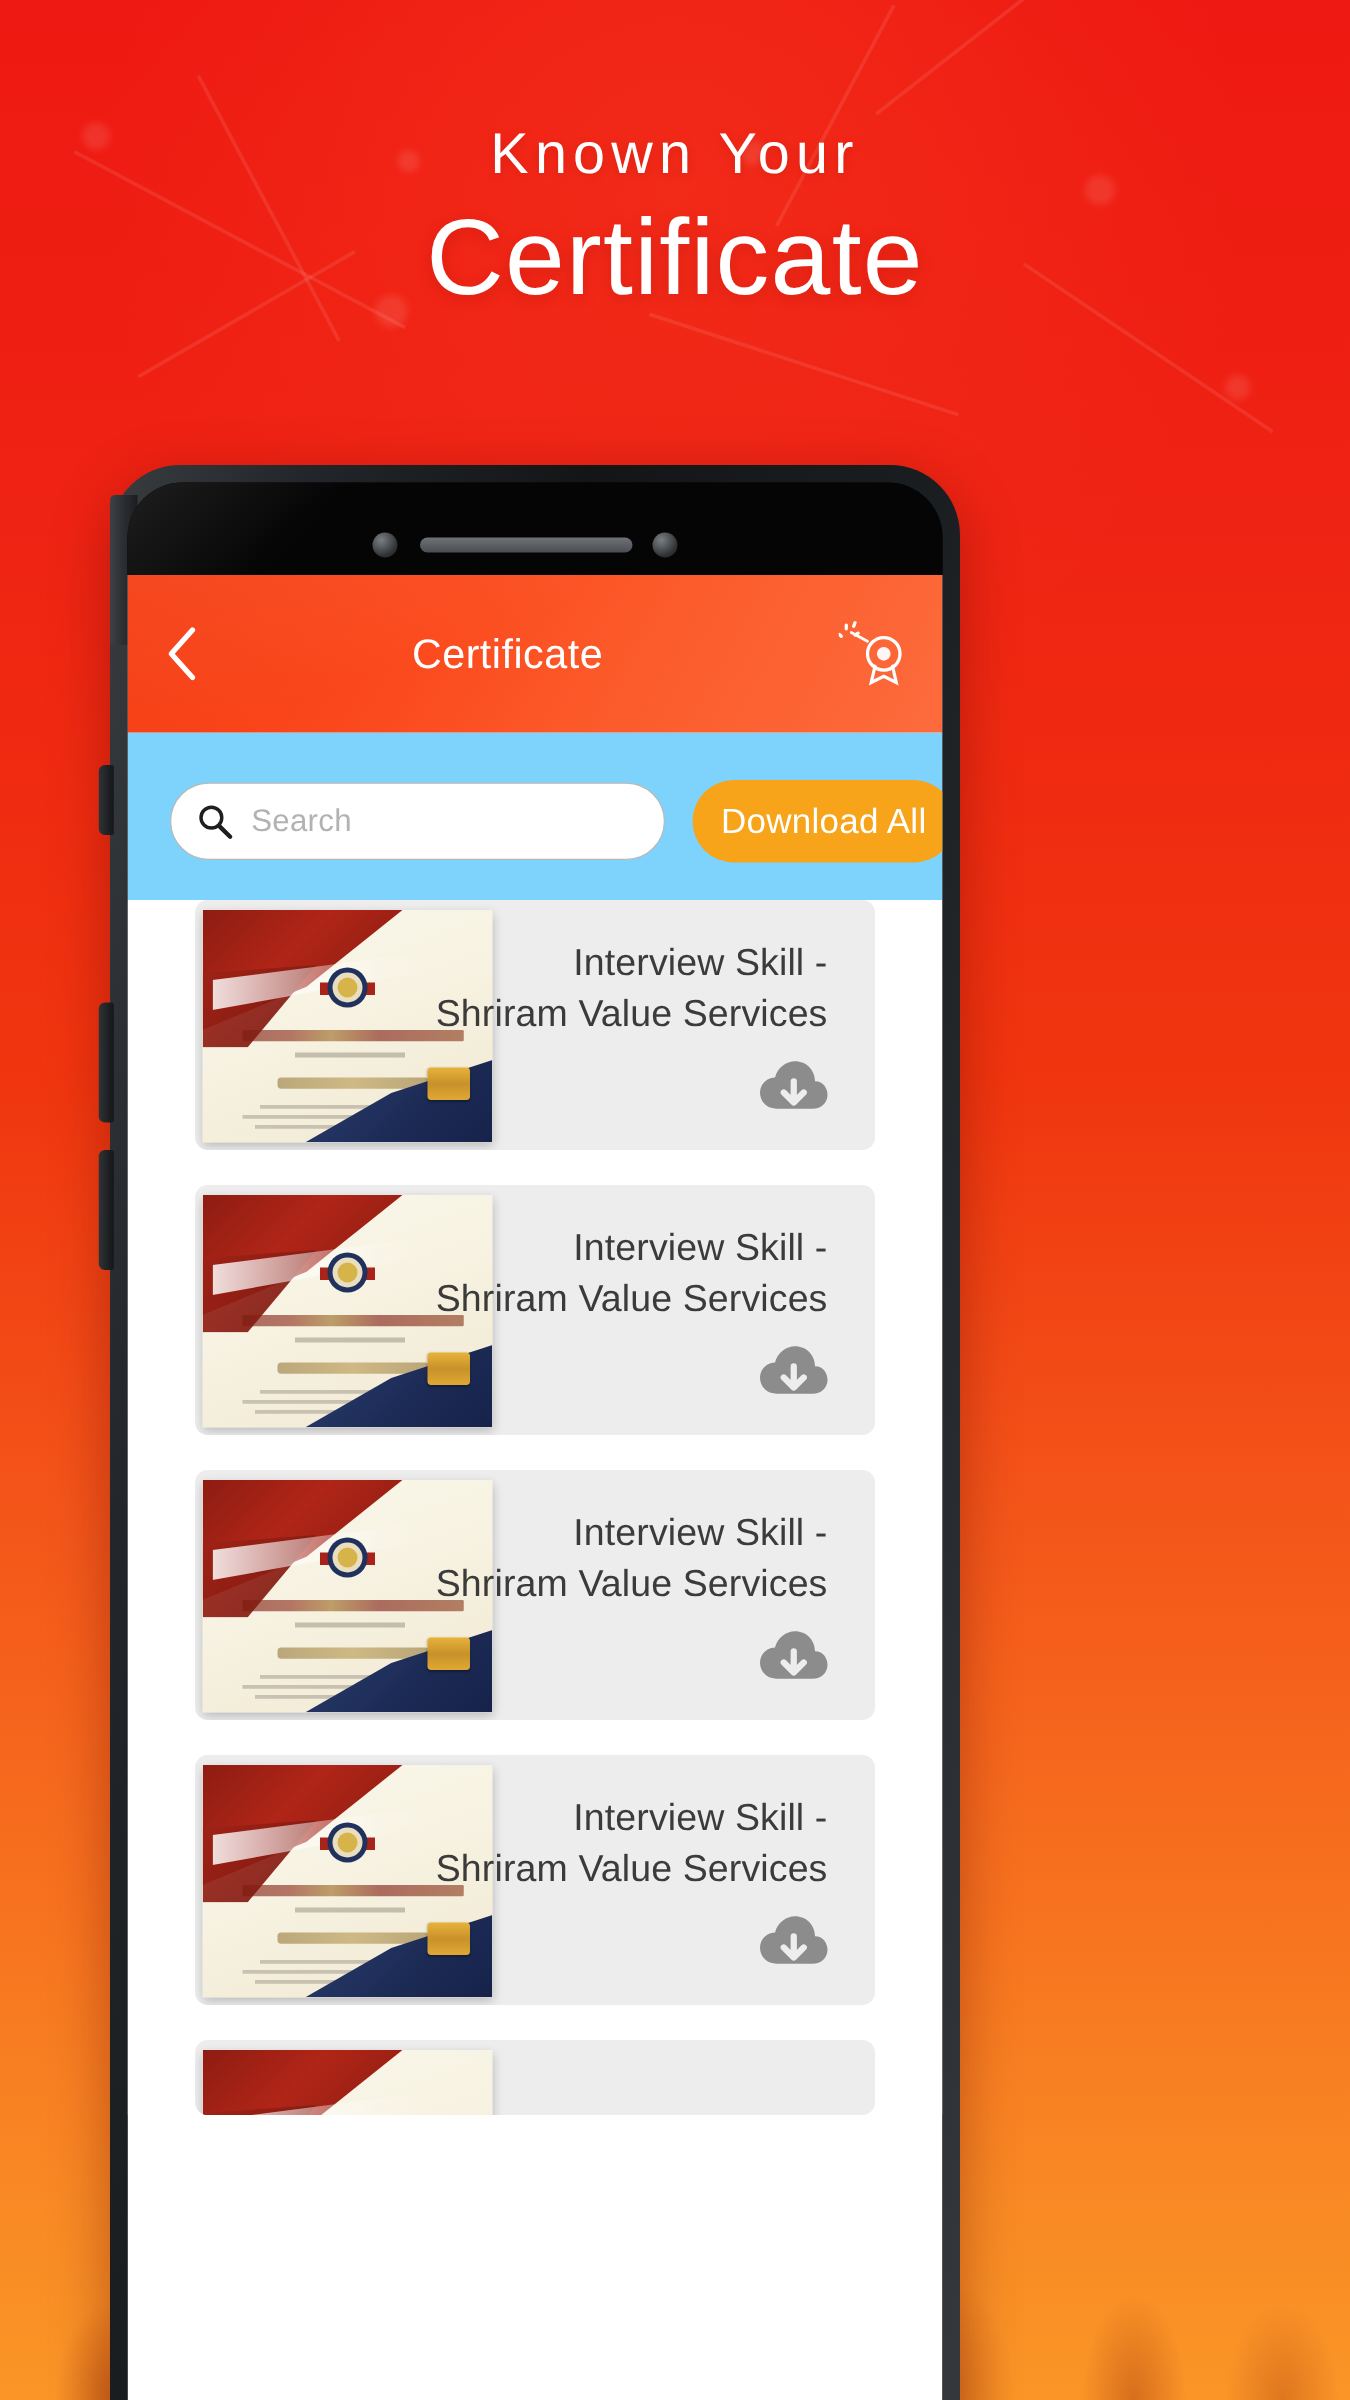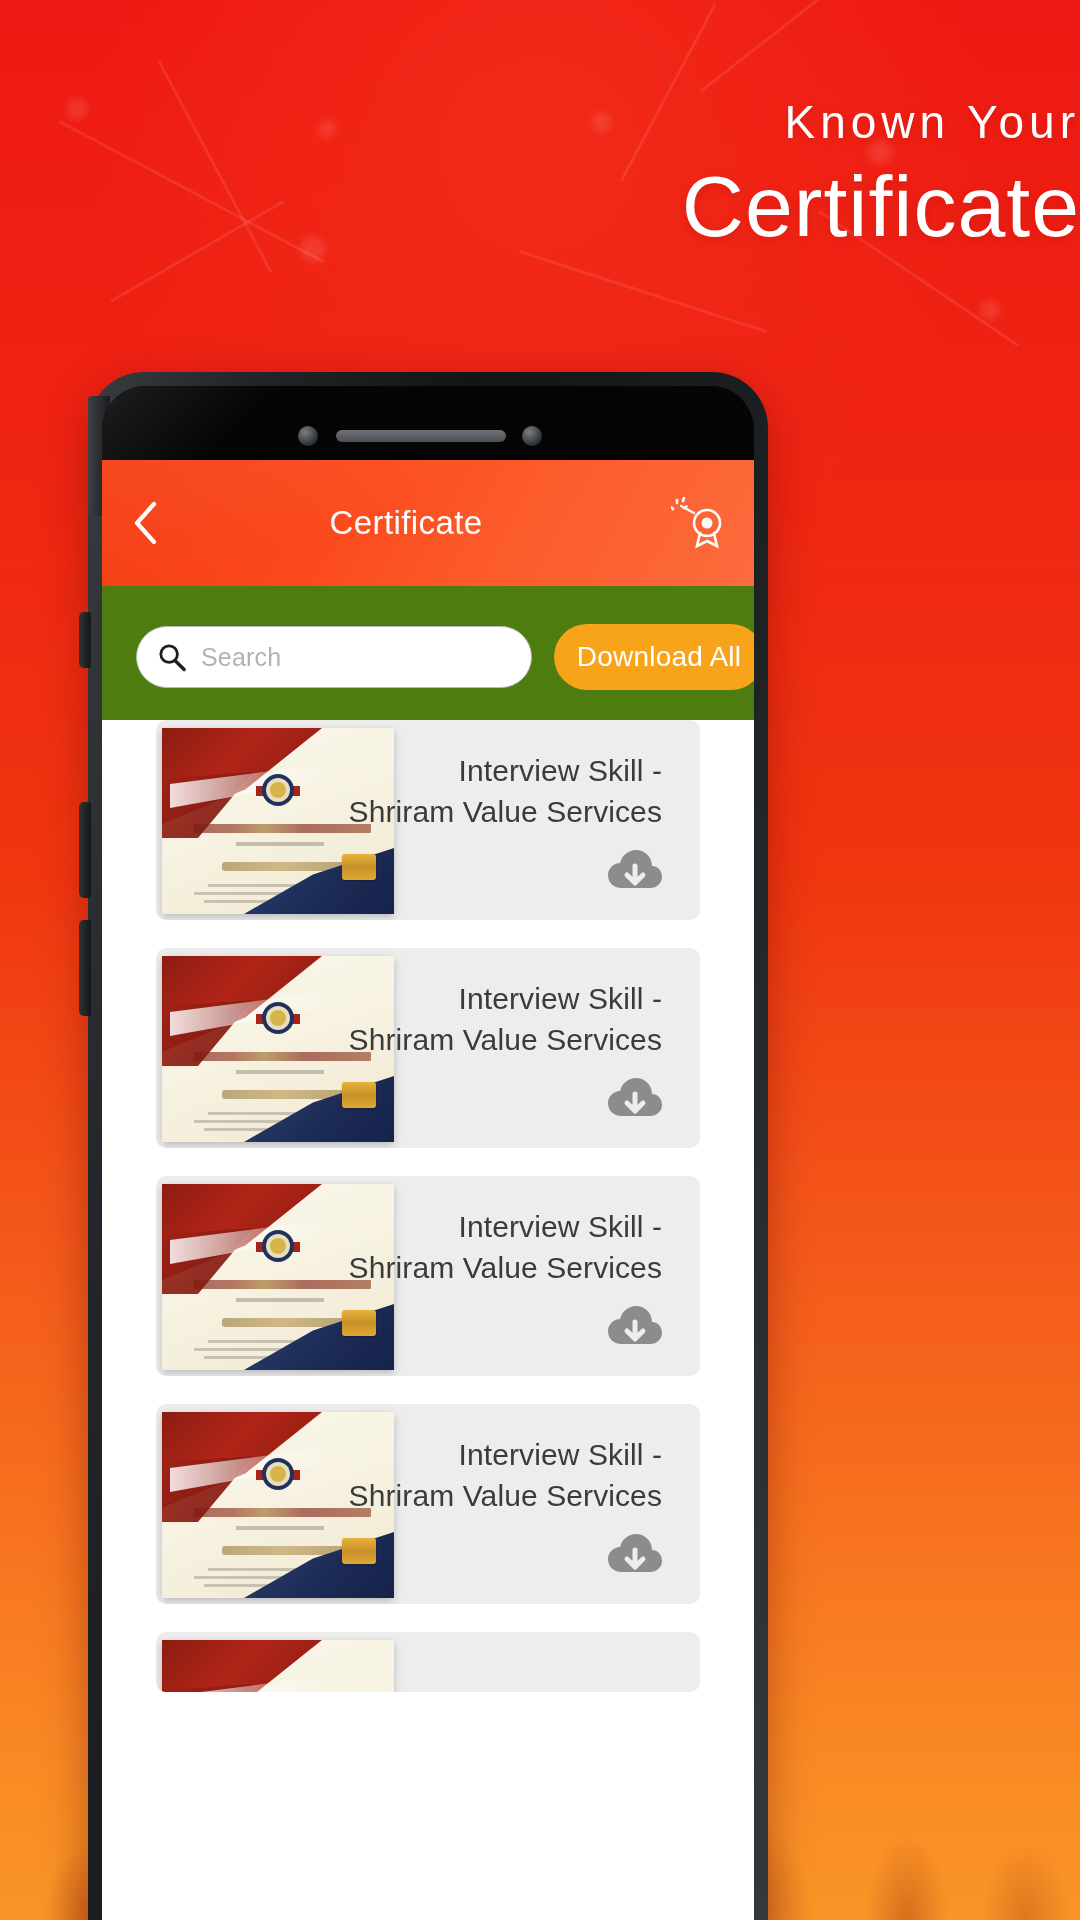--- a/index.html
+++ b/index.html
@@ -26,21 +26,21 @@
       radial-gradient(ellipse 70px 130px at 20% 100%, rgba(120,10,0,.26) 0%, rgba(120,10,0,0) 70%),
       radial-gradient(ellipse 55px 100px at 33% 100%, rgba(120,10,0,.22) 0%, rgba(120,10,0,0) 70%),
       radial-gradient(ellipse 80px 140px at 70% 100%, rgba(120,10,0,.24) 0%, rgba(120,10,0,0) 70%),
       radial-gradient(ellipse 60px 120px at 84% 100%, rgba(120,10,0,.28) 0%, rgba(120,10,0,0) 70%),
       radial-gradient(ellipse 65px 110px at 95% 100%, rgba(120,10,0,.22) 0%, rgba(120,10,0,0) 70%);
   }
 
   
   #promo-headline{
     position:absolute; top:96px; left:0; right:0;
-    text-align:right; color:#fff; z-index:5;
+    text-align:center; color:#fff; z-index:5;
   }
   #promo-headline .line1{
     font-size:46px; letter-spacing:5px; font-weight:400;
     line-height:1.15; text-shadow:0 2px 8px rgba(120,0,0,.18);
   }
   #promo-headline .line2{
     font-size:86px; letter-spacing:1px; font-weight:400;
     line-height:1.25; margin-top:4px; text-shadow:0 3px 12px rgba(120,0,0,.2);
   }
 
@@ -121,21 +121,21 @@
   }
   .appbar-action{
     width:110px; display:flex; align-items:center; justify-content:center;
     cursor:pointer; position:relative; z-index:2;
   }
 
   
   .search-row{
     display:flex; align-items:center; gap:22px;
     padding:38px 0 30px 34px;
-    background:#4d7c0f;
+    background:#7dd3fc;
   }
   .search-box{
     flex:0 0 auto; width:396px; height:62px;
     border:1.6px solid #b9b9b9; border-radius:34px;
     display:flex; align-items:center; padding:0 20px; gap:14px;
     background:#fff;
   }
   .search-box .ph{
     color:#b2b2b2; font-size:25px; letter-spacing:.2px;
   }

